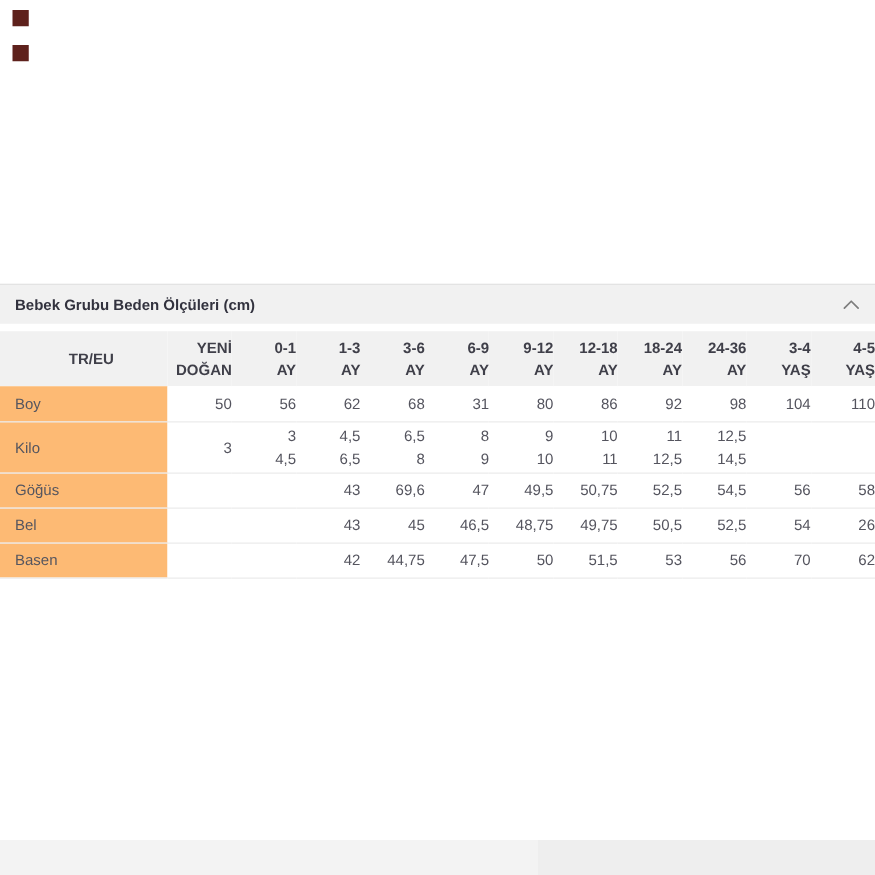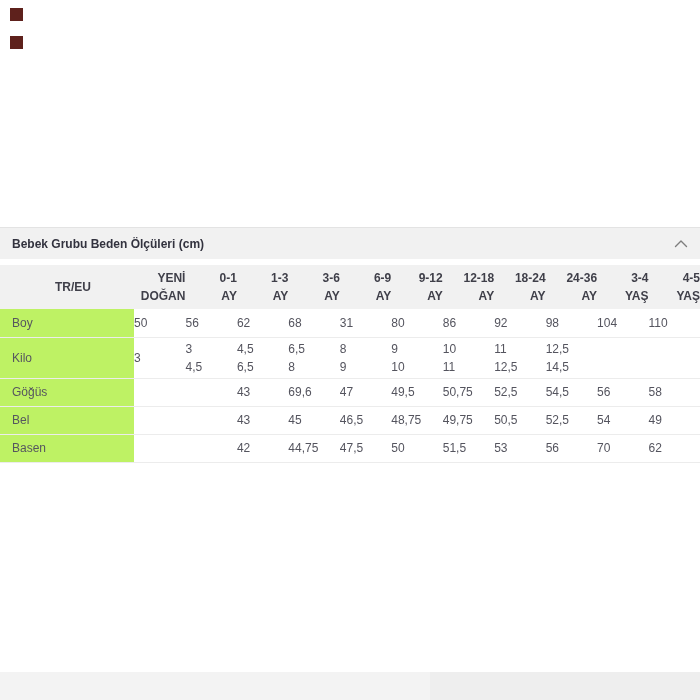--- a/index.html
+++ b/index.html
@@ -27,27 +27,27 @@
   
   table { width:700px; border-collapse:collapse; table-layout:fixed; margin-top:6px; }
   thead th {
     background:#f1f1f1; font-weight:bold; color:#3f3f49;
     font-size:12px; height:44px; text-align:right;
     line-height:1.5; vertical-align:middle;
   }
   thead th.corner { text-align:center; padding-left:12px; }
   col.label-col { width:134px; }
   tbody td {
-    font-size:12px; color:#54545e; text-align:left;
+    font-size:12px; color:#54545e; text-align:right;
     height:28px; padding:2px 0; line-height:1.5;
     border-bottom:1px solid #ececec; vertical-align:middle;
     background:#ffffff;
   }
   tbody td.row-label {
-    background:#bef264; text-align:left; padding-left:12px; color:#56565f;
+    background:#fdba74; text-align:left; padding-left:12px; color:#56565f;
   }
 
   
   .footer { position:absolute; left:0; top:672px; width:700px; height:28px; display:flex; }
   .footer .seg-left  { width:430px; height:100%; }
   .footer .seg-right { flex:1; height:100%; }
 </style>
 </head>
 <body>
 
@@ -142,21 +142,21 @@
           <td></td>
           <td></td>
           <td>43</td>
           <td>45</td>
           <td>46,5</td>
           <td>48,75</td>
           <td>49,75</td>
           <td>50,5</td>
           <td>52,5</td>
           <td>54</td>
-          <td>49</td>
+          <td>26</td>
         </tr>
         <tr>
           <td class="row-label">Basen</td>
           <td></td>
           <td></td>
           <td>42</td>
           <td>44,75</td>
           <td>47,5</td>
           <td>50</td>
           <td>51,5</td>

